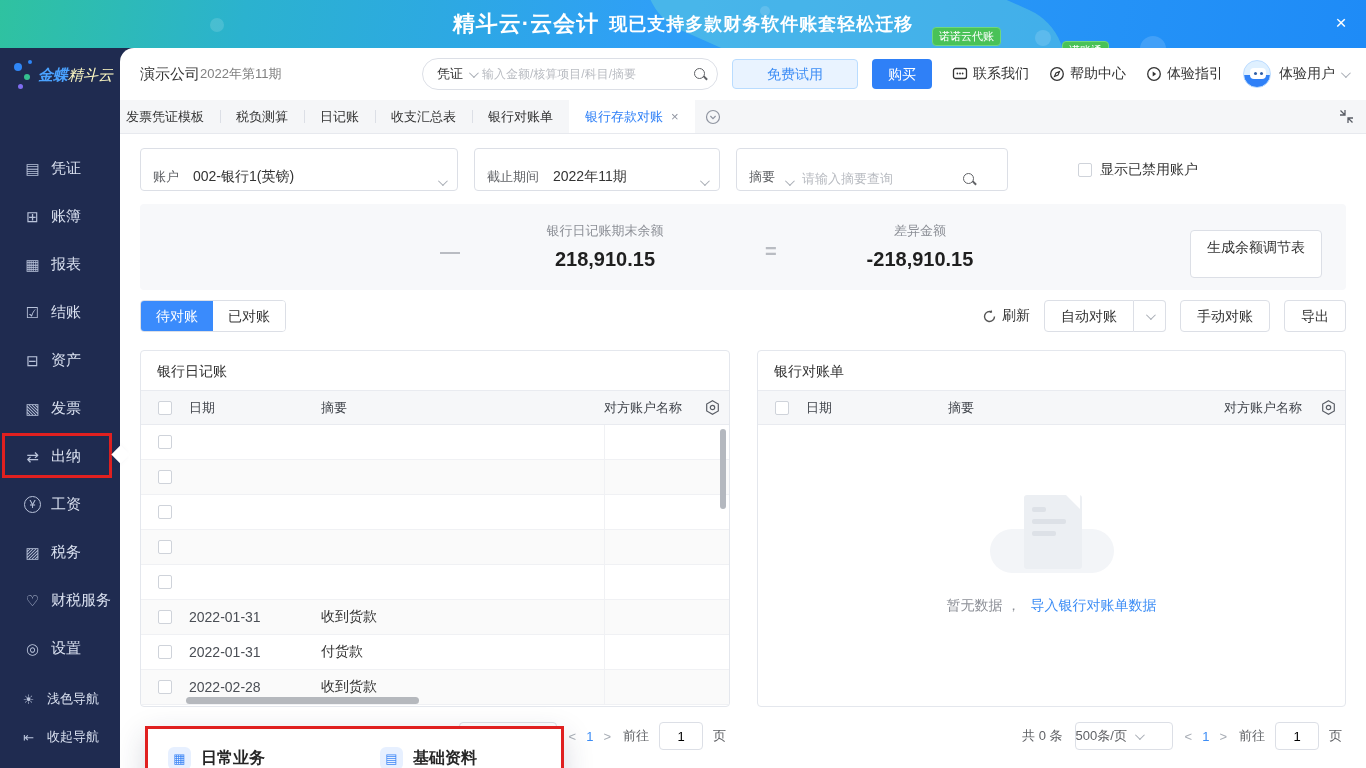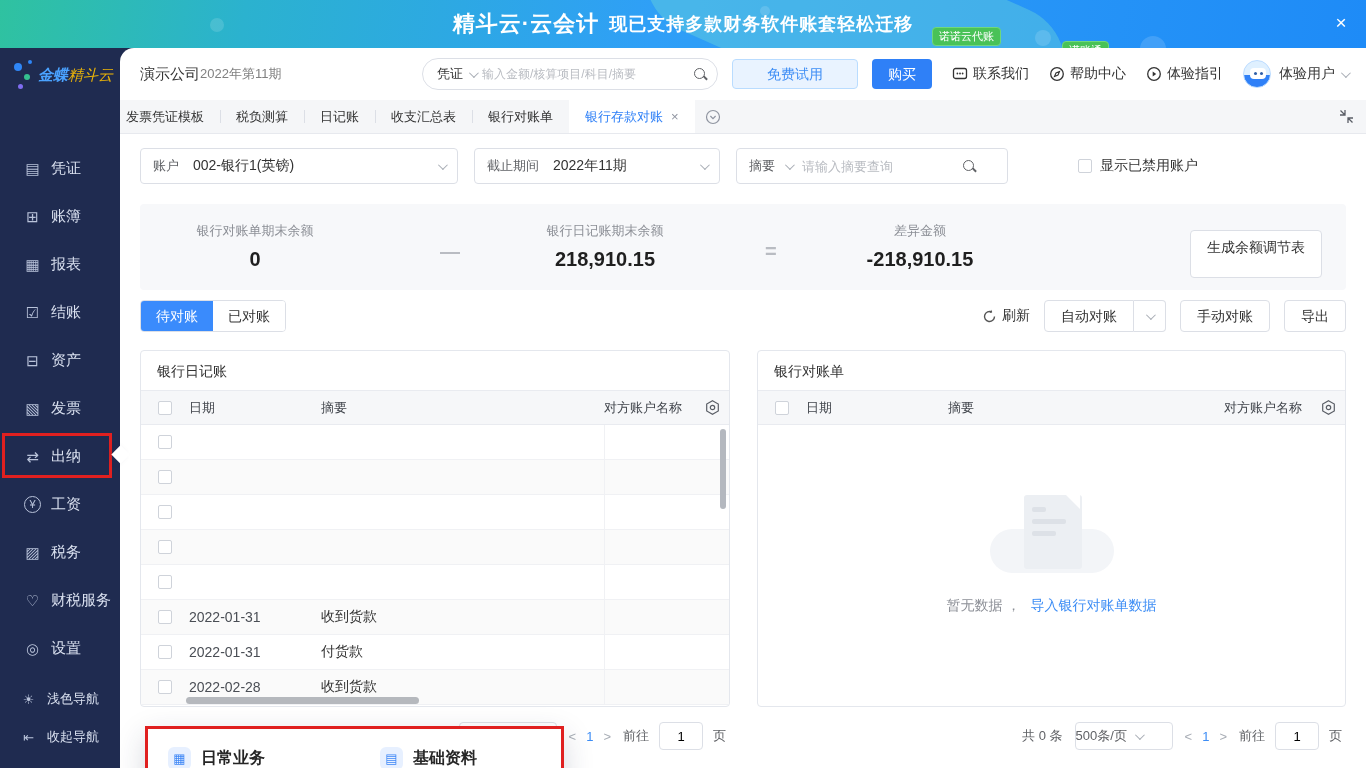--- a/index.html
+++ b/index.html
@@ -24,21 +24,21 @@
   
   .sidebar { position:absolute; left:0; top:48px; width:120px; height:720px; background:#1f2b50; color:#d9e0ef; }
   .logo { position:absolute; left:14px; top:12px; width:100px; height:34px; }
   .logo .d1,.logo .d2,.logo .d3,.logo .d4 { position:absolute; border-radius:50%; }
   .logo .d1 { width:8px; height:8px; background:#2f86f6; left:0; top:3px; }
   .logo .d2 { width:6px; height:6px; background:#35c08f; left:10px; top:14px; }
   .logo .d3 { width:5px; height:5px; background:#7f6cf0; left:4px; top:24px; }
   .logo .d4 { width:4px; height:4px; background:#2f86f6; left:14px; top:0px; }
   .logo-text { position:absolute; left:24px; top:6px; font-size:15px; white-space:nowrap; }
   .logo-text .brand { font-weight:bold; font-style:italic; color:#4aa2ff; }
-  .logo-text .prod { color:#eab308; font-style:italic; }
+  .logo-text .prod { color:#fef9c3; font-style:italic; }
   .nav { position:absolute; left:0; top:96px; width:120px; }
   .nav-item { height:48px; display:flex; align-items:center; gap:10px; padding-left:24px; font-size:15px; cursor:pointer; }
   .nav-item .ic { width:17px; height:17px; font-size:15px; line-height:17px; text-align:center; color:#b9c3da; flex:0 0 17px; }
   .ic-round { border:1.2px solid #b9c3da; border-radius:50%; font-size:11px !important; line-height:14px !important; }
   .sidebar-red { position:absolute; left:2px; top:385px; width:110px; height:45px; border:3px solid #e02020; z-index:40; pointer-events:none; }
   .nav-foot { position:absolute; left:0; bottom:12px; width:120px; }
   .nav-foot .nav-item { height:38px; font-size:13px; padding-left:20px; }
   .nav-foot .ic { font-size:13px; }
 
   
@@ -72,21 +72,21 @@
   .tab.active { background:#fff; color:#2f80f7; }
   .tab.active:before { display:none; }
   .tab .x { margin-left:8px; color:#8f94a0; font-size:13px; }
   .tab-more { display:flex; align-items:center; padding:0 10px; cursor:pointer; }
   .tab-expand { position:absolute; right:12px; top:9px; cursor:pointer; }
 
   
   .content { position:relative; height:633px; }
 
   .filters { position:absolute; left:20px; top:14px; display:flex; align-items:center; gap:16px; }
-  .fbox { height:36px; border:1px solid #dcdfe6; border-radius:4px; display:flex; align-items:center; padding:15px 12px; gap:10px; background:#fff; }
+  .fbox { height:43px; border:1px solid #dcdfe6; border-radius:4px; display:flex; align-items:flex-end; padding:4px 12px; gap:10px; background:#fff; }
   .fbox .flabel { font-size:13px; color:#606266; }
   .fbox .fval { font-size:14px; color:#333; }
   .fbox input { border:none; outline:none; font-size:13px; width:150px; font-family:inherit; }
   .fbox input::placeholder { color:#b9bcc2; }
   .f-account { width:318px; justify-content:space-between; }
   .f-period { width:246px; justify-content:space-between; }
   .f-summary { width:272px; }
   .fcheck { display:flex; align-items:center; gap:8px; margin-left:6px; cursor:pointer;padding-left:48px; }
   .cb { width:14px; height:14px; border:1px solid #cfd3da; border-radius:2px; background:#fff; display:inline-block; flex:0 0 14px; }
   .fcheck span.lbl { font-size:14px; color:#333; }
@@ -350,24 +350,20 @@
           <input placeholder="请输入摘要查询" style="">
           <span class="mag"></span>
         </div>
         <div class="fcheck">
           <span class="cb"></span>
           <span class="lbl">显示已禁用账户</span>
         </div>
       </div>
 
       <div class="summary">
-        <div class="sum-item" style="left:30px;top:18px;width:170px;">
-          <div class="slabel">银行对账单期末余额</div>
-          <div class="sval">0</div>
-        </div>
         <span class="sum-op" style="left:300px;">—</span>
         <div class="sum-item" style="left:355px;top:18px;width:220px;">
           <div class="slabel">银行日记账期末余额</div>
           <div class="sval">218,910.15</div>
         </div>
         <span class="sum-op" style="left:625px;">=</span>
         <div class="sum-item" style="left:670px;top:18px;width:220px;">
           <div class="slabel">差异金额</div>
           <div class="sval">-218,910.15</div>
         </div>

